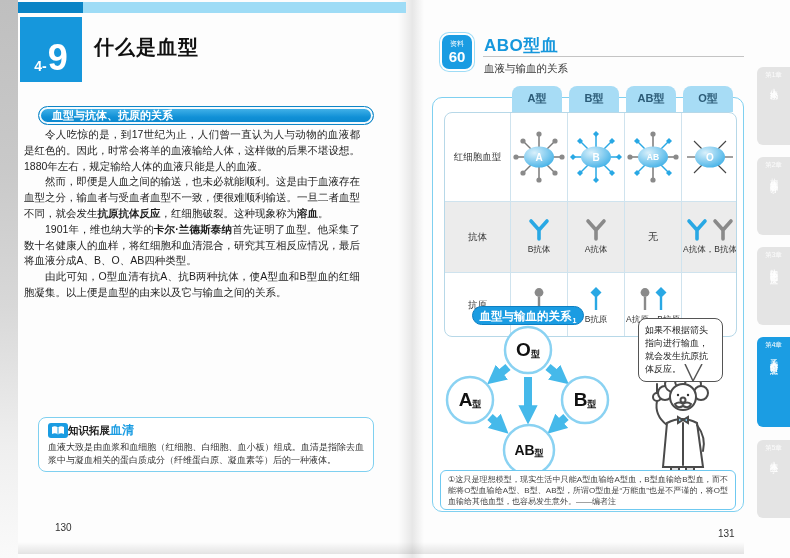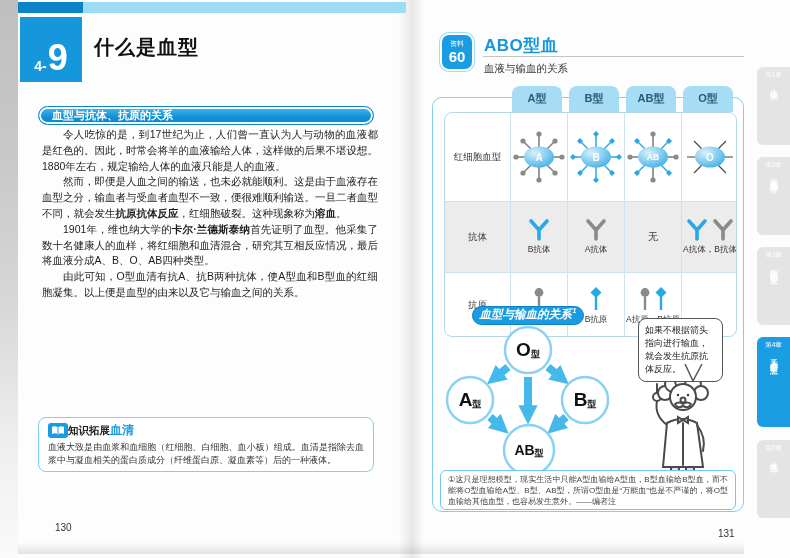--- a/index.html
+++ b/index.html
@@ -23,21 +23,21 @@
     display:flex; align-items:flex-end; justify-content:center; padding-bottom:9px; }
   .chapter-square .pre { font-size:14px; font-weight:bold; line-height:1; margin-right:1px; }
   .chapter-square .num { font-size:36px; font-weight:bold; line-height:0.8; }
   .page-title { left:94px; top:34px; font-size:20px; font-weight:bold; color:#111; letter-spacing:1px; }
 
   .section-pill { left:38px; top:106px; width:336px; height:19px; border-radius:11px;
     background:linear-gradient(180deg,#4cb8ec 0%,#1090d6 60%,#0b86cc 100%);
     border:1.5px solid #0e85c6; box-shadow:inset 0 0 0 2px rgba(255,255,255,0.95);
     color:#fff; font-size:11px; font-weight:bold; line-height:15px; padding:0 0 0 13px; display:flex; align-items:center; }
 
-  .paragraphs { left:42px; top:127px; width:336px; color:#1c1c1c; font-size:10.5px; line-height:15.8px; text-align:justify; }
+  .paragraphs { left:24px; top:127px; width:336px; color:#1c1c1c; font-size:10.5px; line-height:15.8px; text-align:justify; }
   .paragraphs p { text-indent:2em; }
 
   .kbox { left:38px; top:417px; width:336px; height:55px; border:1.5px solid #7fd0f0; border-radius:8px; background:#fff; }
   .kbox-head { display:flex; align-items:center; padding:4px 9px 1px 9px; }
   .kbox-tag { font-size:10.5px; font-weight:bold; color:#222; }
   .kbox-key { font-size:12px; font-weight:bold; color:#1a9ce2; margin-left:0;text-align:center; }
   .kbox-body { padding:1px 9px; font-size:9px; line-height:13px; color:#333; text-align:justify; }
 
   .pageno { font-size:10px; color:#333; }
   .pn-left { left:55px; top:522px; }
@@ -66,21 +66,21 @@
   .cell.first-col { border-left:none;text-align:right; }
   .cell.first-row { border-top:none; }
   .cell.gray { background:#ececec; }
   .rowlabel { font-size:9.5px; color:#333; }
   .icon-caption { font-size:8.5px; color:#333; margin-top:2px; white-space:nowrap; }
   .none-text { font-size:10px; color:#333; }
   .yrow { display:flex; gap:2px; align-items:flex-end; }
 
   
   .diagram-pill { left:472px; top:306px; width:112px; height:19px; background:#1a9ce2; border:1.5px solid #0d7fc2;
-    border-radius:10px; color:#fff; font-size:11.5px; font-weight:bold; display:flex; align-items:flex-start; justify-content:center; z-index:3;font-style:italic; }
+    border-radius:10px; color:#fff; font-size:11.5px; font-weight:bold; display:flex; align-items:flex-end; justify-content:center; z-index:3; }
   .diagram-pill sup { font-size:7px; margin-left:1px; }
   .diagram-svg { left:440px; top:295px; z-index:2; }
   .nl { font-weight:bold; fill:#111; }
   .nl .big { font-size:19px; }
   .nl .big2 { font-size:14px; }
   .nl .sm { font-size:9px; }
 
   .bubble { left:638px; top:318px; width:85px; border:1.5px solid #555; border-radius:8px; background:#fff;
     padding:5px 6px; font-size:9px; line-height:13px; color:#222; z-index:3; }
   .bubble-tail { left:682px; top:364px; z-index:4; }

